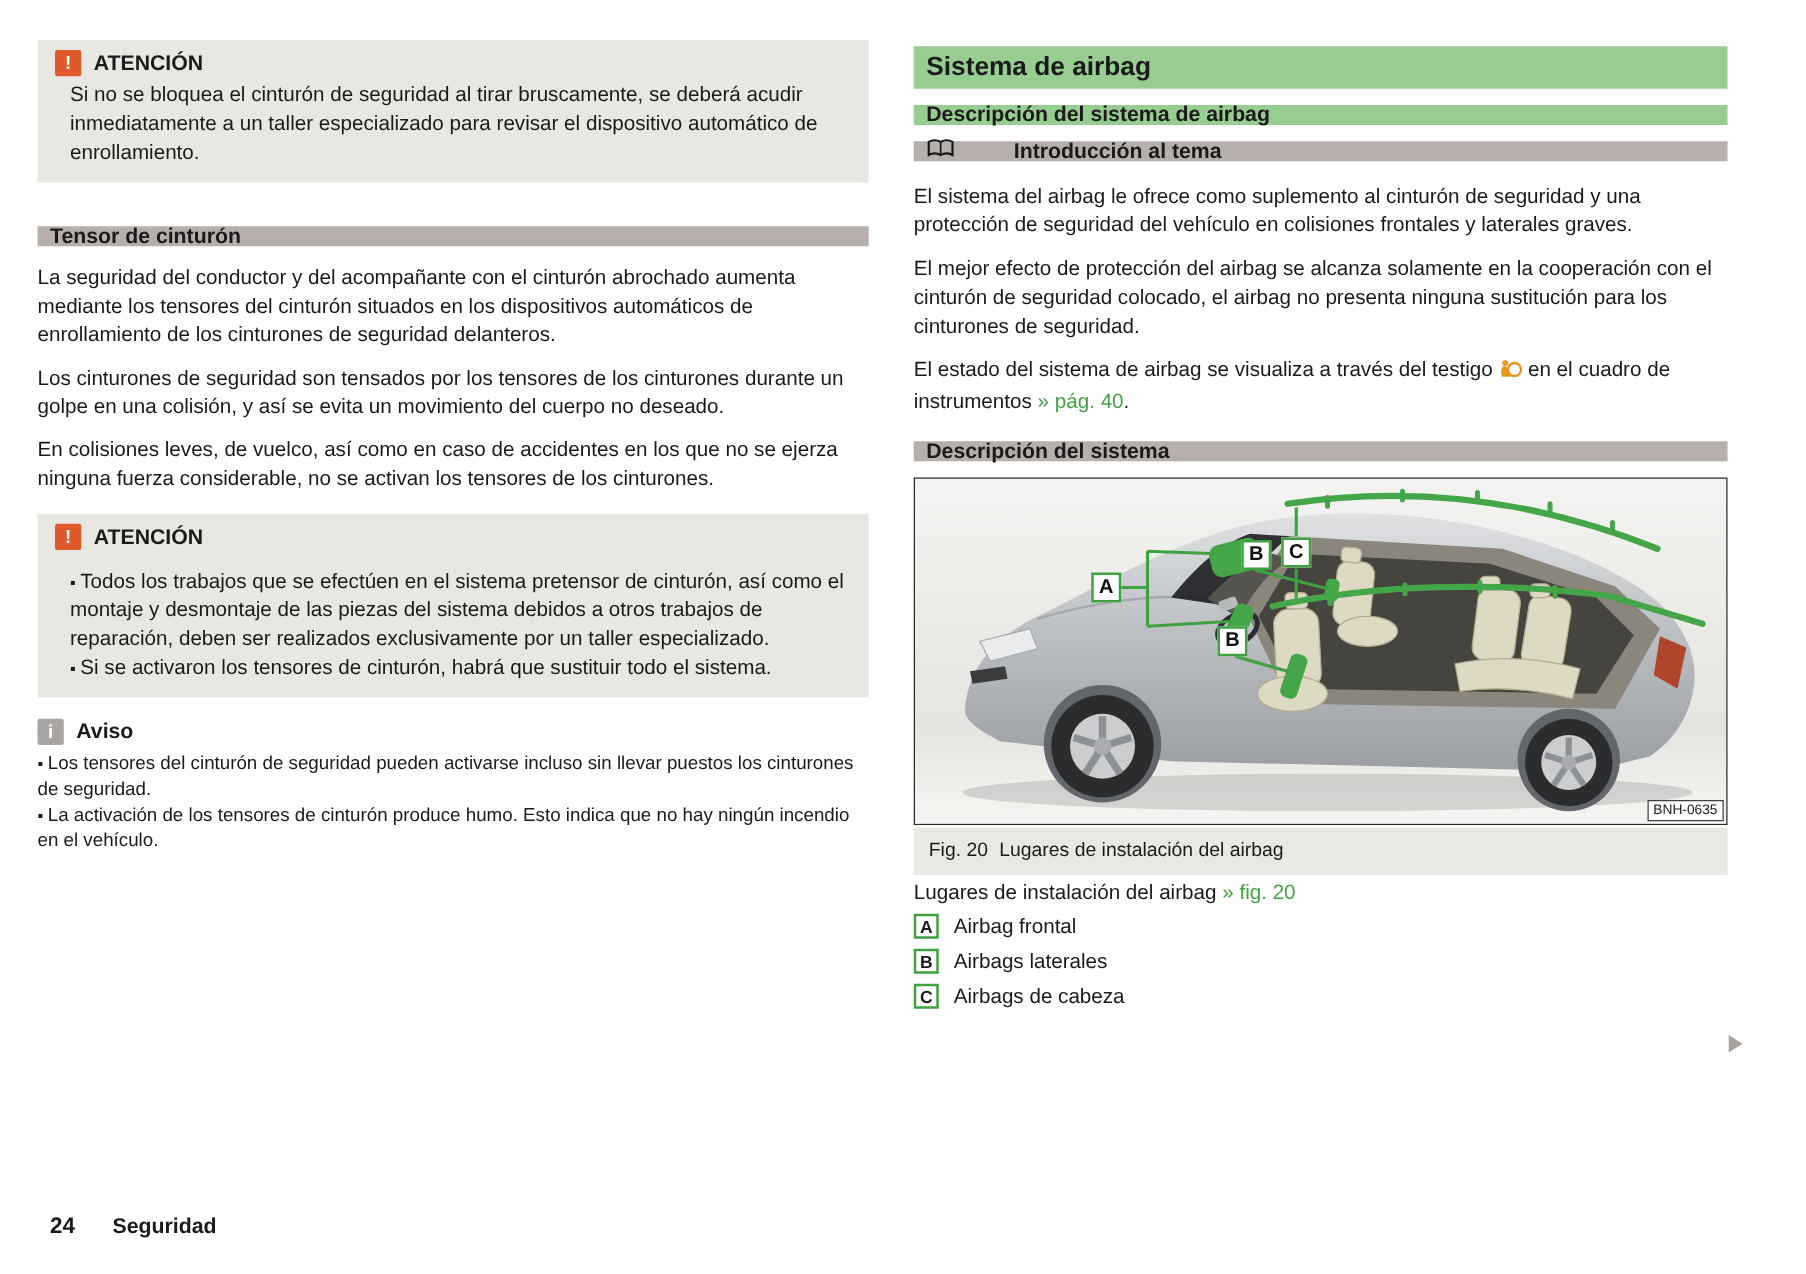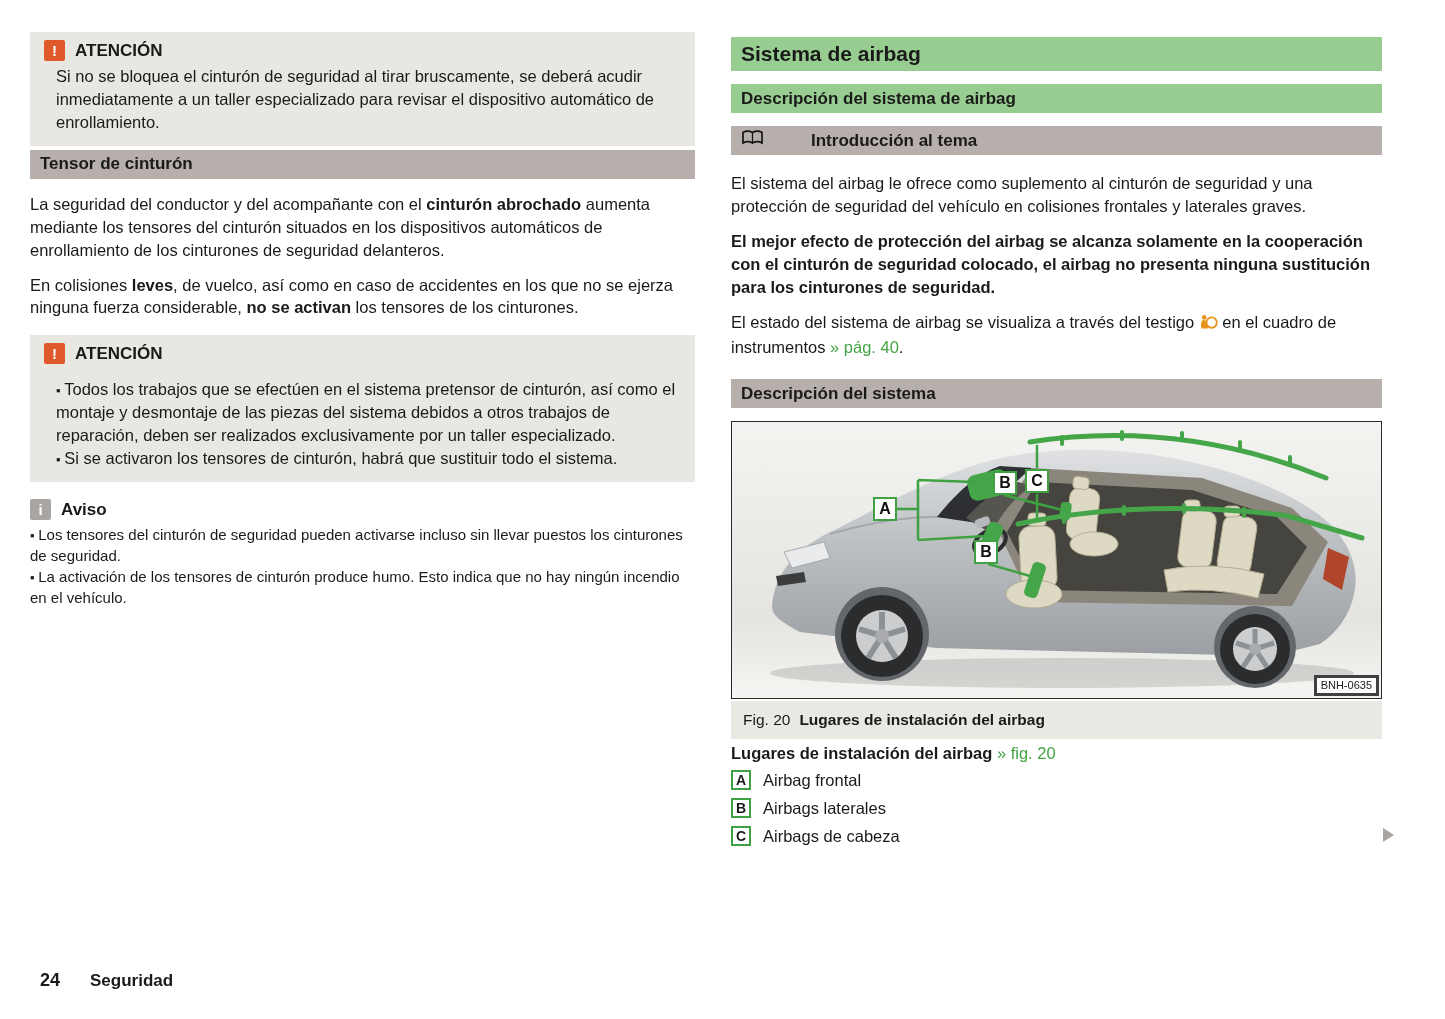--- a/index.html
+++ b/index.html
@@ -22,34 +22,34 @@
   .box-title{font-weight:bold;font-size:17px;}
   .box-body{font-size:16.5px;line-height:1.39;margin-left:12px;}
   .bullets{font-size:16.5px;line-height:1.39;margin-left:12px;margin-top:14px;}
   .bullet::before{content:"▪ ";font-size:13px;}
 
   
   .band{box-sizing:border-box;display:flex;align-items:center;gap:9px;padding:0 10px;}
   .band-taupe{background:#b6afac;gap:47px;}
   .band-green{background:#97cd90;}
   .band-h1{height:34px;font-size:21px;font-weight:bold;}
-  .band-h2{height:29px;font-size:17px;font-weight:bold;}
+  .band-h2{height:16px;font-size:17px;font-weight:bold;}
 
   p.doc{font-size:16.5px;line-height:1.39;margin:12px 0 0 0;}
-  .b{font-weight:bold;}
+  .b{font-weight:normal;}
   .link-green{color:#42a445;}
   .aviso-block{margin-top:17px;}
   .aviso-bullets{font-size:15px;line-height:1.39;margin-top:5px;}
 
   
   .figure{position:relative;width:651px;height:278px;border:1px solid #2a2a2a;box-sizing:border-box;margin-top:13px;background:#ecebe8;}
   .figure svg{position:absolute;left:0;top:0;}
   .fig-label{position:absolute;width:24px;height:24px;background:#fff;border:2px solid #3fa142;box-sizing:border-box;
              display:flex;align-items:center;justify-content:center;font-weight:bold;font-size:16px;color:#111;}
-  .img-code{position:absolute;right:2px;bottom:2px;background:#fdfdfb;border:3px solid #404040;
+  .img-code{position:absolute;right:2px;bottom:2px;background:#fdfdfb;border:1px solid #404040;
             font-size:11px;padding:0 4px;line-height:15px;color:#222;}
   .caption{background:#e9e8e3;height:38px;display:flex;align-items:center;gap:9px;padding:0 12px;font-size:15.5px;margin-top:2px;}
 
   .legend-title{margin-top:5px;font-size:16.5px;}
   .legend-row{display:flex;align-items:center;gap:12px;margin-top:6px;height:22px;}
   .legend-key{width:20px;height:20px;border:2px solid #3fa142;box-sizing:border-box;background:#fff;
               display:flex;align-items:center;justify-content:center;font-weight:bold;font-size:14px;}
   .legend-label{font-size:16.5px;}
 
   .cont-arrow{position:absolute;left:1383px;top:828px;width:0;height:0;
@@ -67,26 +67,27 @@
 <div class="col col-left">
 
   <div class="graybox">
     <div class="box-header">
       <span class="sq-icon sq-orange">!</span>
       <span class="box-title">ATENCIÓN</span>
     </div>
     <div class="box-body">Si no se bloquea el cinturón de seguridad al tirar bruscamente, se deberá acudir inmediatamente a un taller especializado para revisar el dispositivo automático de enrollamiento.</div>
   </div>
 
-  <div class="band band-taupe band-h2" style="margin-top:4px;">
+  <div class="band band-taupe band-h2" style="margin-top:35px;">
     <span>Tensor de cinturón</span>
   </div>
 
   <p class="doc" style="margin-top:14px;"><span>La seguridad del conductor y del acompañante con el </span><span class="b">cinturón abrochado</span><span> aumenta mediante los tensores del cinturón situados en los dispositivos automáticos de enrollamiento de los cinturones de seguridad delanteros.</span></p>
 
+  <p class="doc">Los cinturones de seguridad son tensados por los tensores de los cinturones durante un golpe en una colisión, y así se evita un movimiento del cuerpo no deseado.</p>
 
   <p class="doc"><span>En colisiones </span><span class="b">leves</span><span>, de vuelco, así como en caso de accidentes en los que no se ejerza ninguna fuerza considerable, </span><span class="b">no se activan</span><span> los tensores de los cinturones.</span></p>
 
   <div class="graybox" style="margin-top:16px;">
     <div class="box-header">
       <span class="sq-icon sq-orange">!</span>
       <span class="box-title">ATENCIÓN</span>
     </div>
     <div class="bullets">
       <span class="bullet">Todos los trabajos que se efectúen en el sistema pretensor de cinturón, así como el montaje y desmontaje de las piezas del sistema debidos a otros trabajos de reparación, deben ser realizados exclusivamente por un taller especializado.</span><br>

